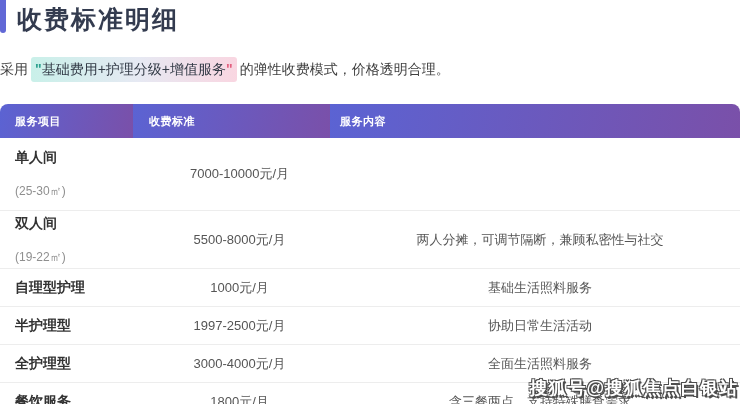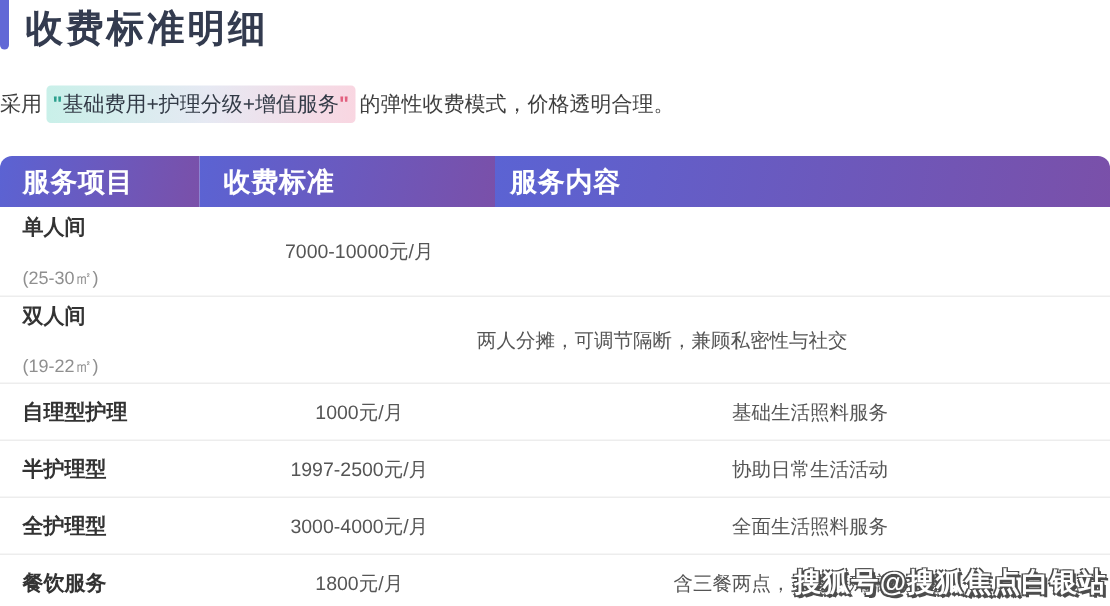--- a/index.html
+++ b/index.html
@@ -41,34 +41,34 @@
   .q-close { color:#e2607f; font-weight:bold; }
   
   .pricing-table {
     position:absolute; left:0; top:104px; width:740px;
     border-radius:8px 8px 0 0;
     overflow:hidden;
   }
   .thead { display:flex; height:34px; }
   .th {
     display:flex; align-items:center;
-    color:#ffffff; font-size:18px; font-weight:bold;
+    color:#ffffff; font-size:11px; font-weight:bold;
     letter-spacing:0.5px;
     background:linear-gradient(100deg,#5b63d3 0%,#7a50a9 100%);
   }
   .c1 { width:133px; padding-left:15px; flex:none; }
   .c2 { width:197px; padding-left:16px; flex:none; }
   .c3 { flex:1; padding-left:10px; }
   .tr {
     display:flex; align-items:center;
     height:38px;
     background:#ffffff;
     border-bottom:1px solid #ededed;
   }
-  .tr.tall-1 { height:60px; }
+  .tr.tall-1 { height:73px; }
   .tr.tall-2 { height:58px; }
   .td { display:flex; flex-direction:column; justify-content:center; }
   .td.c2, .td.c3 { font-size:13px; color:#555; display:flex; flex-direction:row; align-items:center; }
   .item-name { font-size:14px; font-weight:bold; color:#333; line-height:19px; }
   .item-sub  { font-size:12px; color:#8f8f8f; line-height:17px; margin-top:16px; }
   
   .watermark {
     position:absolute; right:2px; bottom:4px;
     font-size:18px; font-weight:bold; letter-spacing:1px;
     color:#ffffff;
@@ -104,20 +104,21 @@
         <div class="item-sub">(25-30㎡)</div>
       </div>
       <div class="td c2">7000-10000元/月</div>
     </div>
 
     <div class="tr tall-2">
       <div class="td c1">
         <div class="item-name">双人间</div>
         <div class="item-sub">(19-22㎡)</div>
       </div>
+      <div class="td c2">5500-8000元/月</div>
       <div class="td c3">两人分摊，可调节隔断，兼顾私密性与社交</div>
     </div>
 
     <div class="tr">
       <div class="td c1">
         <div class="item-name">自理型护理</div>
       </div>
       <div class="td c2">1000元/月</div>
       <div class="td c3">基础生活照料服务</div>
     </div>

